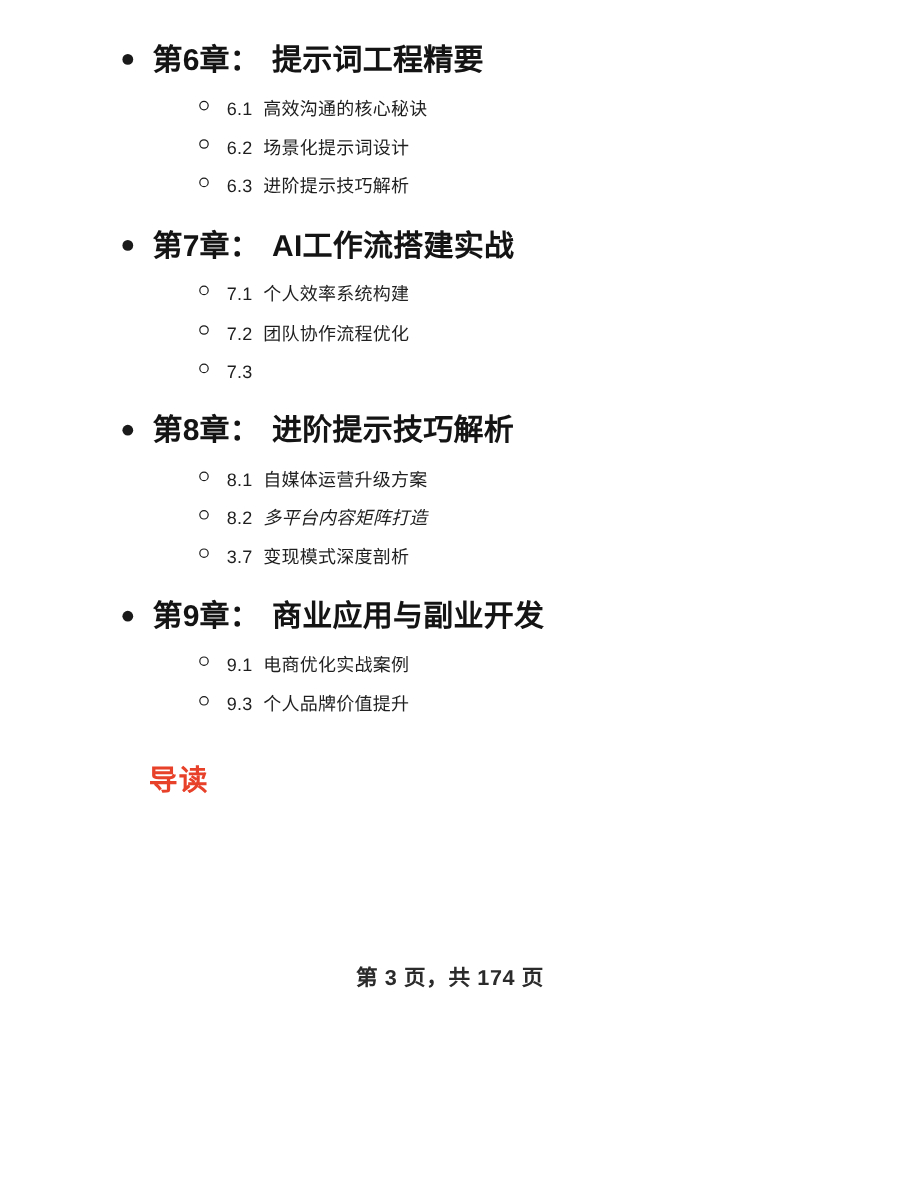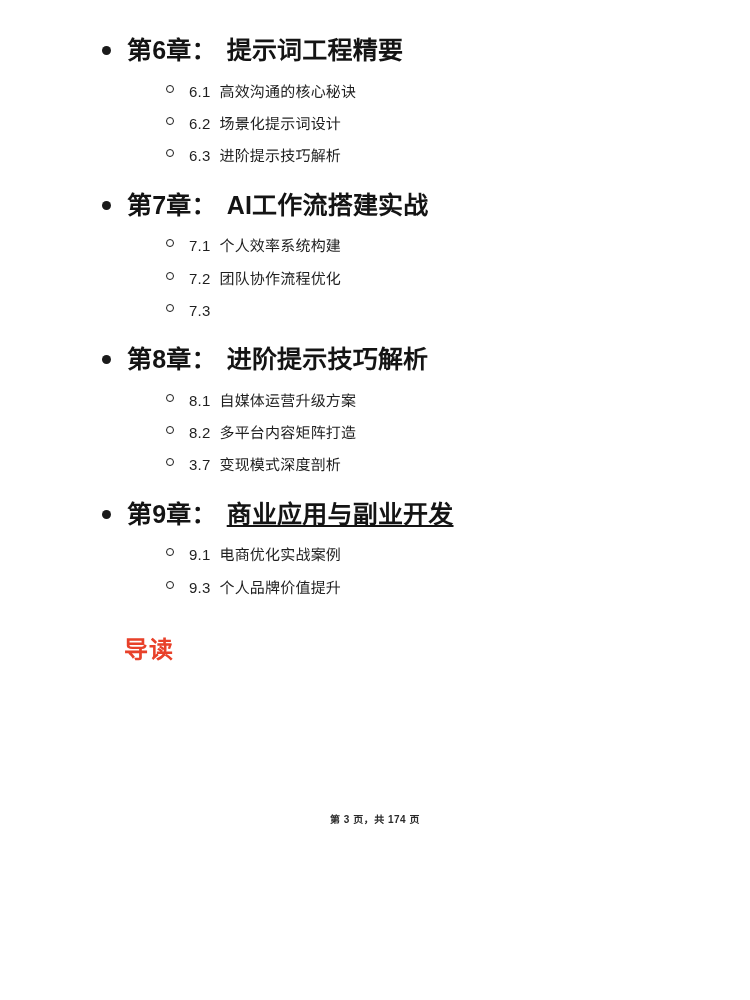--- a/index.html
+++ b/index.html
@@ -90,21 +90,21 @@
     font-weight: 700;
     color: #e8412a;
     letter-spacing: 1px;
   }
   .footer {
     position: absolute;
     left: 0;
     right: 0;
     bottom: 26px;
     text-align: center;
-    font-size: 10px;
+    font-size: 18px;
     font-weight: 700;
     color: #2b2b2b;
     letter-spacing: 0.5px;
   }
 </style>
 </head>
 <body>
 
 <div class="page">
 
@@ -167,35 +167,35 @@
       </div>
       <ul class="sections">
         <li class="section-line">
           <span class="bullet-hollow"></span>
           <span class="section-text">8.1</span>
           <span class="section-text" style="margin-left:9px;">自媒体运营升级方案</span>
         </li>
         <li class="section-line">
           <span class="bullet-hollow"></span>
           <span class="section-text">8.2</span>
-          <span class="section-text" style="margin-left:9px;">多平台内容矩阵打造</span>
+          <span class="section-text" style="margin-left:9px;font-style:italic;">多平台内容矩阵打造</span>
         </li>
         <li class="section-line">
           <span class="bullet-hollow"></span>
           <span class="section-text">3.7</span>
           <span class="section-text" style="margin-left:9px;">变现模式深度剖析</span>
         </li>
       </ul>
     </li>
 
     <li class="chapter">
       <div class="chapter-line">
         <span class="bullet-filled"></span>
         <span class="chapter-text">第9章：</span>
-        <span class="chapter-text" style="margin-left:10px;text-decoration:underline;">商业应用与副业开发</span>
+        <span class="chapter-text" style="margin-left:10px;">商业应用与副业开发</span>
       </div>
       <ul class="sections">
         <li class="section-line">
           <span class="bullet-hollow"></span>
           <span class="section-text">9.1</span>
           <span class="section-text" style="margin-left:9px;">电商优化实战案例</span>
         </li>
         <li class="section-line">
           <span class="bullet-hollow"></span>
           <span class="section-text">9.3</span>

